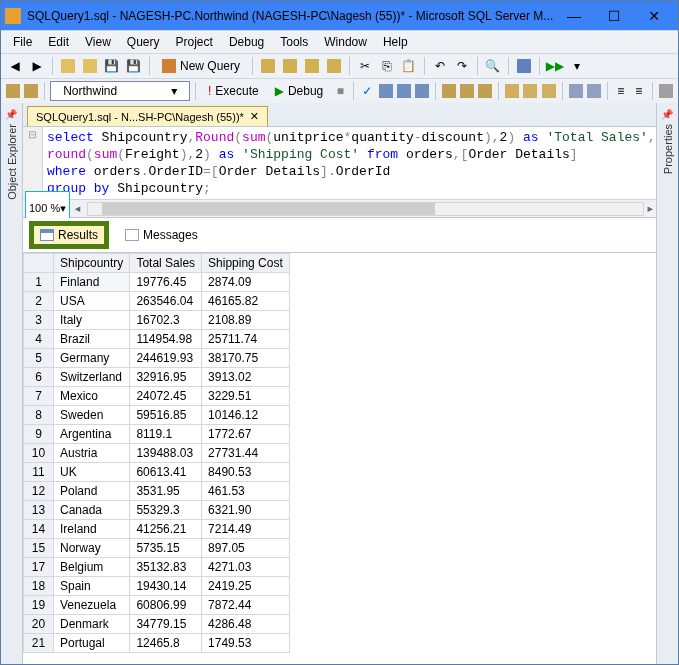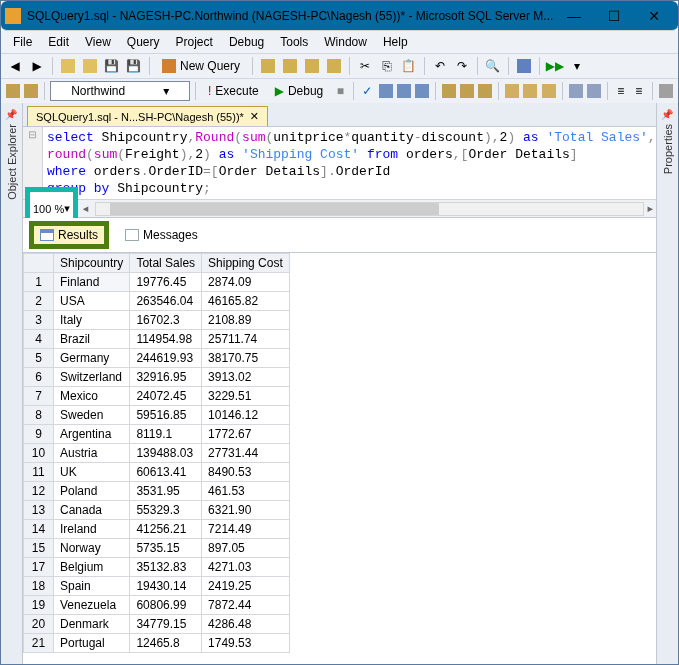--- a/index.html
+++ b/index.html
@@ -1,47 +1,47 @@
 <!DOCTYPE html>
 <html><head>
 <meta charset="utf-8">
 <style>
 * { box-sizing: border-box; margin: 0; padding: 0; }
 body { font-family: "Segoe UI", Tahoma, sans-serif; font-size: 12px; background: #fff; overflow: hidden; }
 .window { width: 679px; height: 665px; border: 1px solid #5a7aa0; display: flex; flex-direction: column; background: #fff; }
-.titlebar { height: 30px; background: #0369a1; display: flex; align-items: center; padding: 0 4px; border-bottom: 1px solid #d4d4d4; border-radius: 6px; }
+.titlebar { height: 30px; background: #3b82f6; display: flex; align-items: center; padding: 0 4px; border-bottom: 1px solid #d4d4d4; }
 .titlebar-icon { width: 16px; height: 16px; background: #e8a030; margin-right: 6px; }
 .titlebar-text { flex: 1; font-size: 12px; color: #000; white-space: nowrap; overflow: hidden; }
 .win-controls { display: flex; }
 .win-btn { width: 40px; height: 26px; display: flex; align-items: center; justify-content: center; font-size: 14px; cursor: pointer; }
 .menubar { height: 22px; display: flex; align-items: center; padding: 0 4px; background: #eef2f7; }
 .menu-item { padding: 2px 8px; cursor: pointer; font-size: 12px; color: #000; }
 .toolbar { display: flex; align-items: center; padding: 2px 4px; background: #eef2f7; border-top: 1px solid #d0d7e1; gap: 2px; flex-wrap: nowrap; }
 .tb-btn { width: 20px; height: 20px; display: inline-flex; align-items: center; justify-content: center; cursor: pointer; border: 1px solid transparent; font-size: 12px; }
 .tb-sep { width: 1px; height: 18px; background: #c0c8d4; margin: 0 3px; }
 .tb-text-btn { display: inline-flex; align-items: center; padding: 1px 6px; cursor: pointer; border: 1px solid transparent; gap: 4px; font-size: 12px; }
-.tb-combo { height: 20px; border: 1px solid #7a8aa0; background: #fff; padding: 0 20px; font-size: 12px; display: inline-flex; align-items: center; min-width: 140px; justify-content: space-between; }
+.tb-combo { height: 20px; border: 1px solid #7a8aa0; background: #fff; padding: 0 12px; font-size: 12px; display: inline-flex; align-items: center; min-width: 140px; justify-content: space-between; }
 .main-area { flex: 1; display: flex; overflow: hidden; }
 .side-tab { width: 22px; background: #e8edf3; border-right: 1px solid #c0c8d4; display: flex; flex-direction: column; align-items: center; padding-top: 6px; }
 .side-tab-label { writing-mode: vertical-rl; transform: rotate(180deg); font-size: 11px; color: #333; padding: 4px 0; cursor: pointer; }
 .content { flex: 1; display: flex; flex-direction: column; overflow: hidden; }
 .doc-tabs { height: 24px; background: #e8edf3; display: flex; align-items: flex-end; padding-left: 4px; border-bottom: 1px solid #c0c8d4; }
 .doc-tab { background: #fdf3c4; border: 1px solid #c0a040; border-bottom: none; padding: 3px 8px; font-size: 11px; display: flex; align-items: center; gap: 6px; cursor: pointer; }
 .doc-tab-close { font-size: 11px; cursor: pointer; }
 .editor-wrap { border-bottom: 1px solid #c0c8d4; background: #fff; }
 .editor { display: flex; }
 .gutter { width: 20px; background: #f0f0f0; border-right: 1px solid #d4d4d4; }
 .gutter-mark { color: #999; font-size: 10px; text-align: center; padding-top: 2px; }
 .code { flex: 1; font-family: Consolas, "Courier New", monospace; font-size: 13px; padding: 2px 4px; line-height: 17px; white-space: pre; overflow: hidden; color: #000; }
 .kw { color: #0000ff; }
 .fn { color: #c000c0; }
-.str { color: #3b82f6; }
+.str { color: #14532d; }
 .op { color: #888; }
 .zoom-bar { display: flex; align-items: center; background: #eef2f7; border-top: 1px solid #d4d4d4; height: 18px; font-size: 11px; }
-.zoom-combo { border: 5px solid #14b8a6; background: #fff; padding: 10px 3px; margin: 0 2px; display: inline-flex; align-items: flex-end; }
+.zoom-combo { border: 1px solid #14b8a6; background: #fff; padding: 10px 3px; margin: 0 2px; display: inline-flex; align-items: flex-start; }
 .hscroll { flex: 1; height: 14px; background: #f0f0f0; border: 1px solid #d4d4d4; margin-left: 4px; position: relative; }
 .hscroll-thumb { position: absolute; left: 14px; top: 0; bottom: 0; width: 60%; background: #cdcdcd; }
 .result-tabs { display: flex; align-items: center; padding: 3px 6px; gap: 10px; background: #fff; }
 .result-tab { display: flex; align-items: center; gap: 4px; padding: 2px 6px; cursor: pointer; font-size: 12px; }
 .result-tab.active { background: #fdf3c4; border: 5px solid #4d7c0f; }
 .result-tab-icon { width: 14px; height: 12px; }
 .grid-wrap { flex: 1; overflow: auto; border-top: 1px solid #c0c8d4; }
 table.grid { border-collapse: collapse; font-size: 12px; }
 table.grid th, table.grid td { border: 1px solid #d4d8dc; padding: 2px 6px; text-align: left; background: #fff; height: 19px; }
 table.grid th { background: #eef1f5; font-weight: normal; position: sticky; top: 0; }

